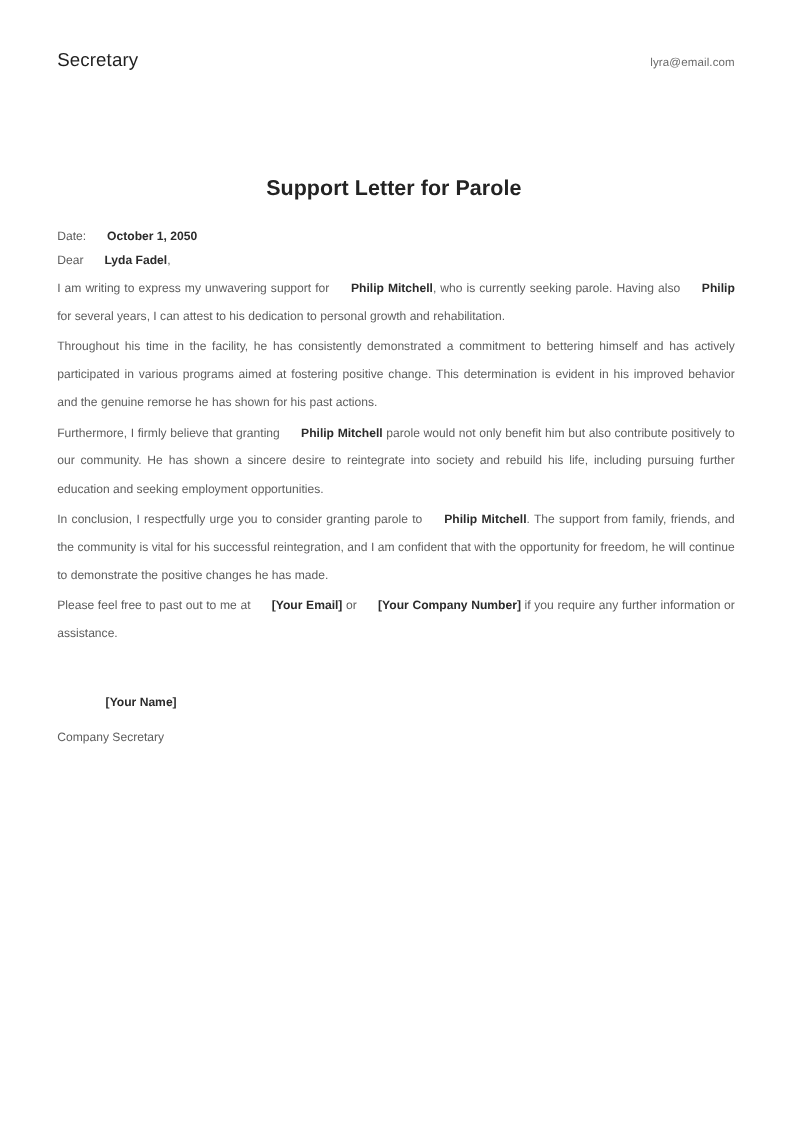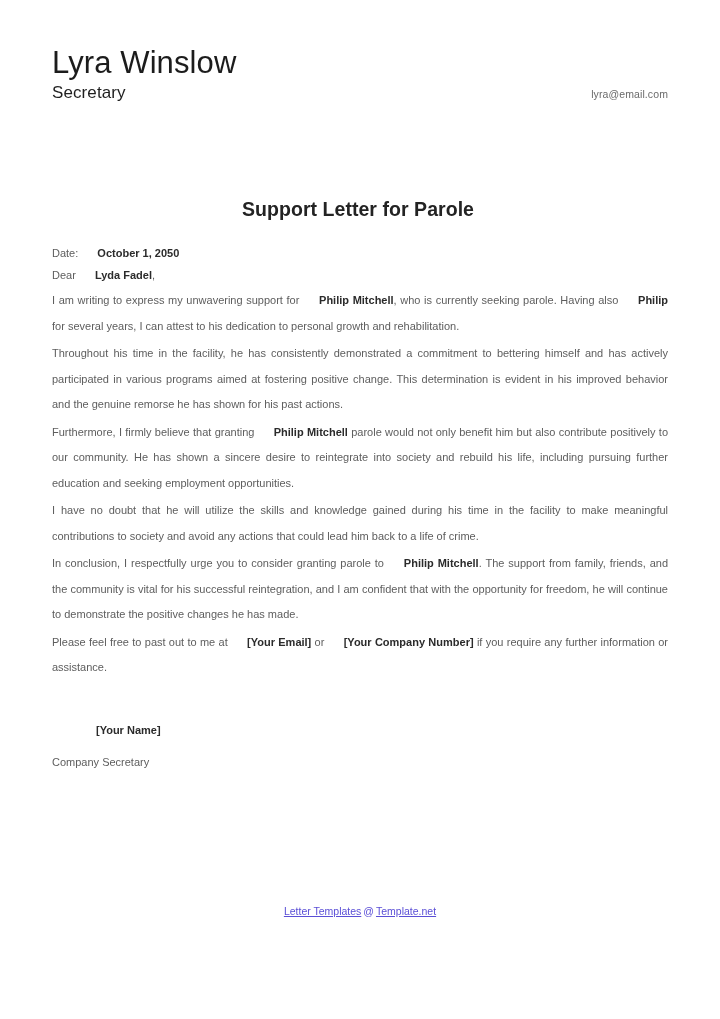--- a/index.html
+++ b/index.html
@@ -135,21 +135,20 @@
     text-decoration: none;
     padding: 0 2px;
   }
 </style>
 </head>
 <body>
 
 <div class="page">
 
   <div class="letterhead">
-    <h1 class="sender-name">Lyra Winslow</h1>
     <div class="role-row">
       <div class="sender-role">Secretary</div>
       <div class="sender-email">lyra@email.com</div>
     </div>
   </div>
 
   <h2 class="letter-title">Support Letter for Parole</h2>
 
   <div class="letter-body">
 
@@ -160,29 +159,25 @@
 
     <p class="meta-line">
       <span>Dear</span>
       <b>Lyda Fadel</b><span>,</span>
     </p>
 
     <div id="paragraphs">
         <p class="para"><span>I am writing to express my unwavering support for </span><b>Philip Mitchell</b><span>, who is currently seeking parole. Having also </span><b>Philip</b><span> for several years, I can attest to his dedication to personal growth and rehabilitation.</span></p>
         <p class="para"><span>Throughout his time in the facility, he has consistently demonstrated a commitment to bettering himself and has actively participated in various programs aimed at fostering positive change. This determination is evident in his improved behavior and the genuine remorse he has shown for his past actions.</span></p>
         <p class="para"><span>Furthermore, I firmly believe that granting </span><b>Philip Mitchell</b><span> parole would not only benefit him but also contribute positively to our community. He has shown a sincere desire to reintegrate into society and rebuild his life, including pursuing further education and seeking employment opportunities.</span></p>
-        <p class="para"><span>I have no doubt that he will utilize the skills and knowledge gained during his time in the facility to make meaningful contributions to society and avoid any actions that could lead him back to a life of crime.</span></p>
         <p class="para"><span>In conclusion, I respectfully urge you to consider granting parole to </span><b>Philip Mitchell</b><span>. The support from family, friends, and the community is vital for his successful reintegration, and I am confident that with the opportunity for freedom, he will continue to demonstrate the positive changes he has made.</span></p>
         <p class="para tight"><span>Please feel free to past out to me at </span><b>[Your Email]</b><span> or </span><b>[Your Company Number]</b><span> if you require any further information or assistance.</span></p>
       </div>
 
     <div class="sig-gap"></div>
 
     <p class="sig-line bold">[Your Name]</p>
     <div class="sig-spacer"></div>
     <p class="sig-line">Company Secretary</p>
   </div>
 
-  <div class="footer" style="color: rgb(91, 79, 214);">
-    <a href="#" style="color: rgb(91, 79, 214);">Letter Templates</a><span class="sep" style="color: rgb(91, 79, 214);">@</span><a href="#" style="color: rgb(91, 79, 214);">Template.net</a>
-  </div>
 
 </div>
 
 </body></html>

